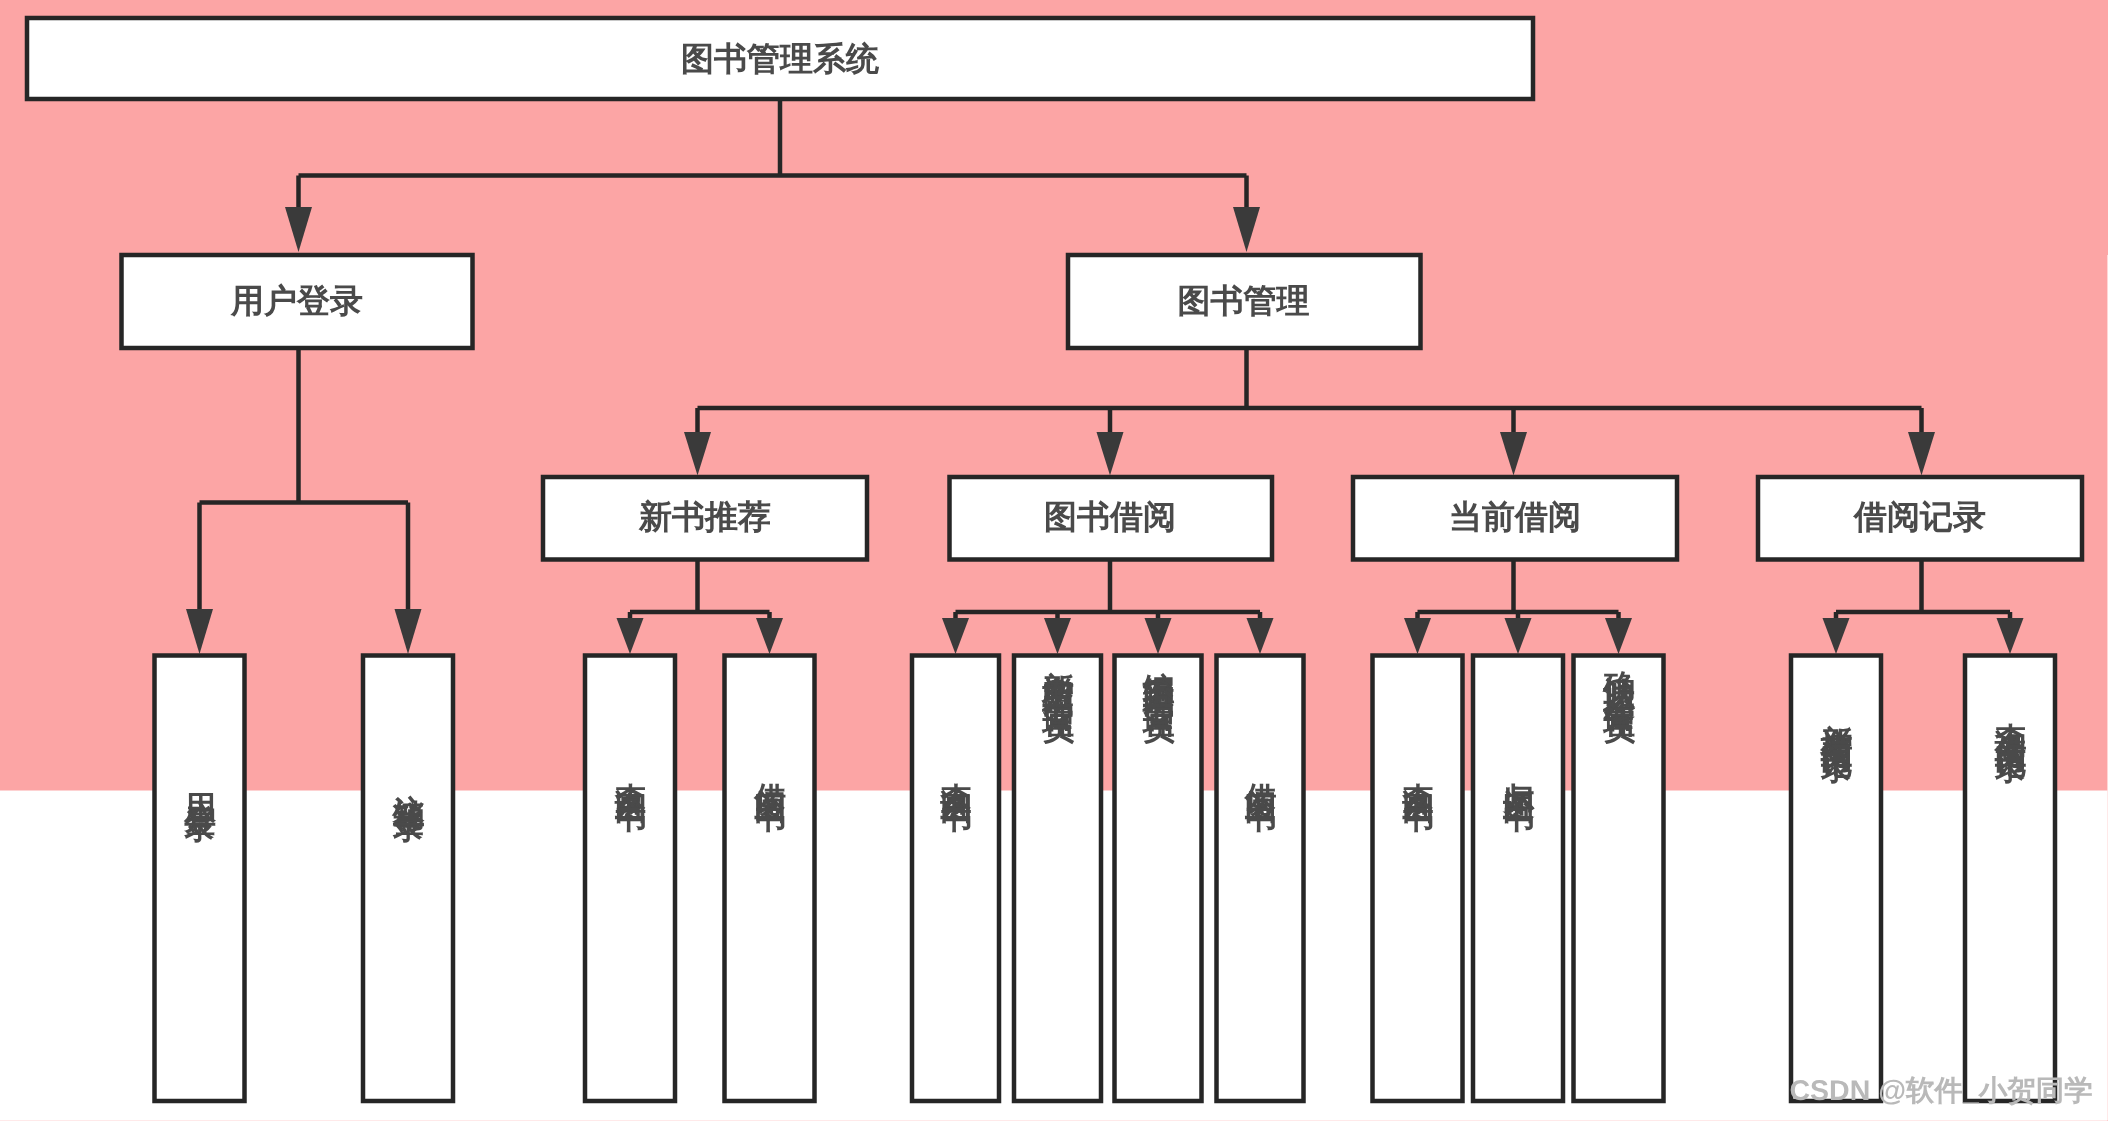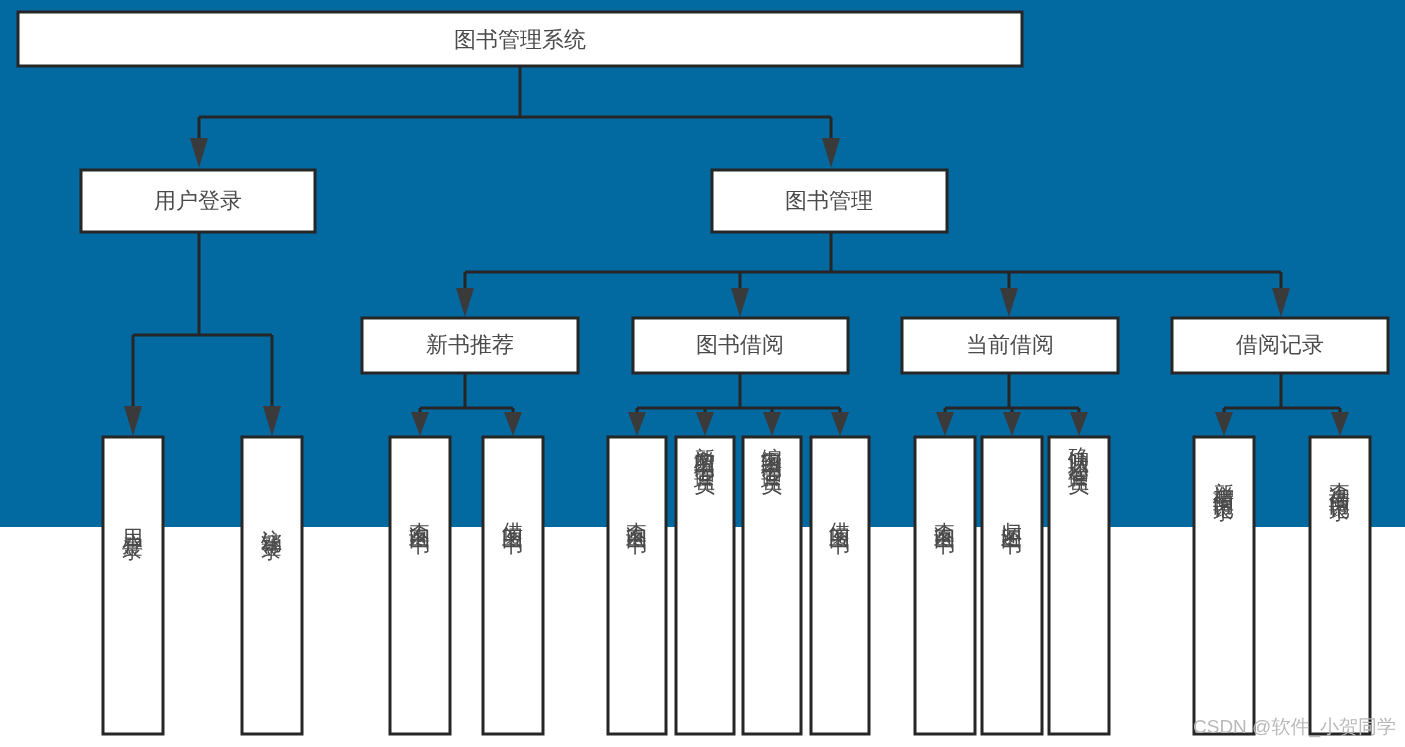--- a/index.html
+++ b/index.html
@@ -10,21 +10,22 @@
   body {
     width: 1405px;
     height: 747px;
     font-family: "Liberation Sans", "DejaVu Sans", sans-serif;
     overflow: hidden;
   }
   #diagram-root {
     position: relative;
     width: 1405px;
     height: 527px;
-    background: #0369a1;
+    background: #fca5a5;
+    font-weight: bold;
   }
   svg.flow {
     position: absolute;
     left: 0;
     top: 0;
     width: 1405px;
     height: 747px;
   }
   .node-rect {
     fill: #ffffff;

